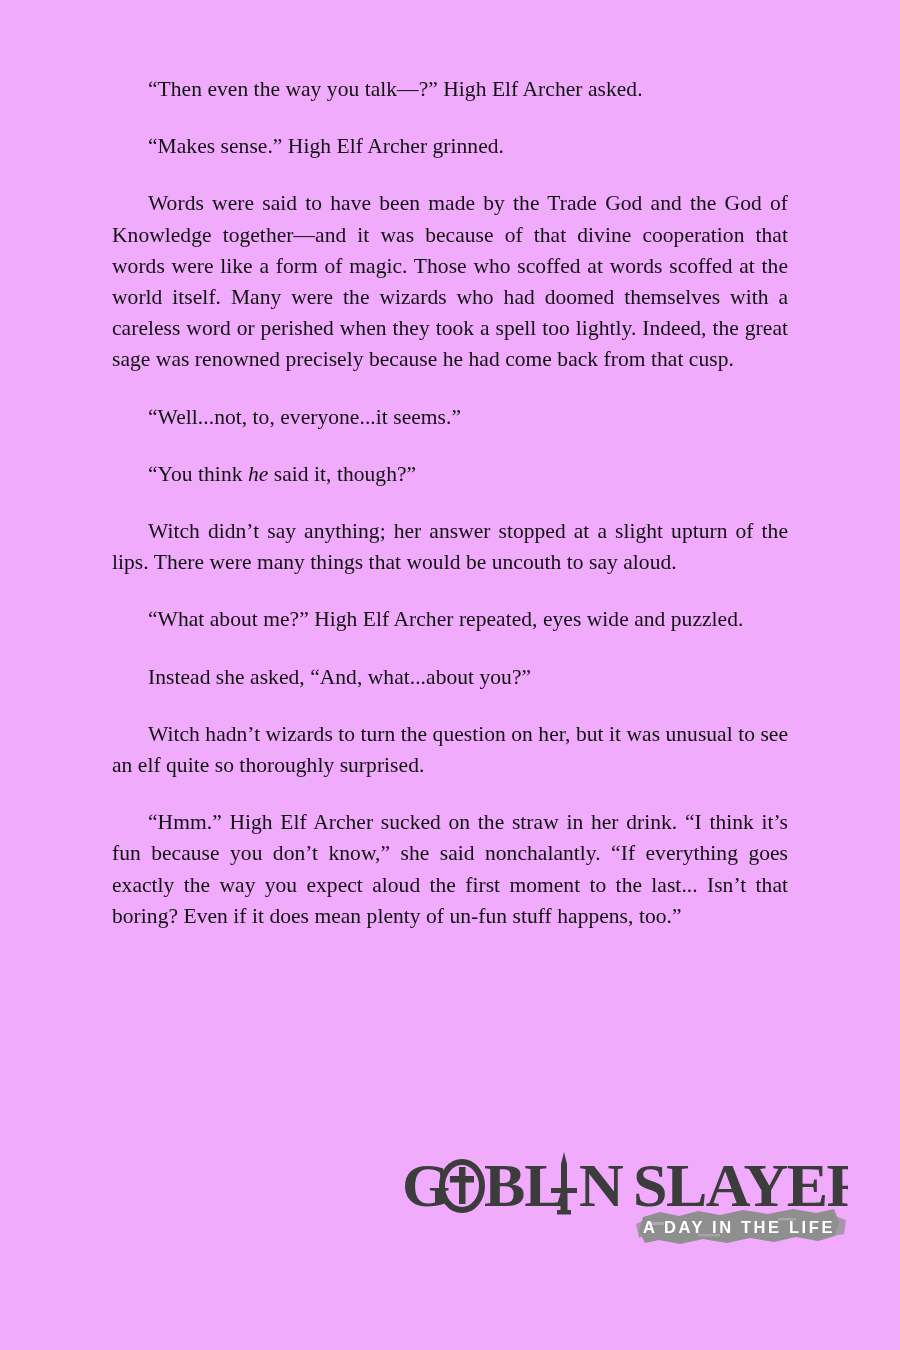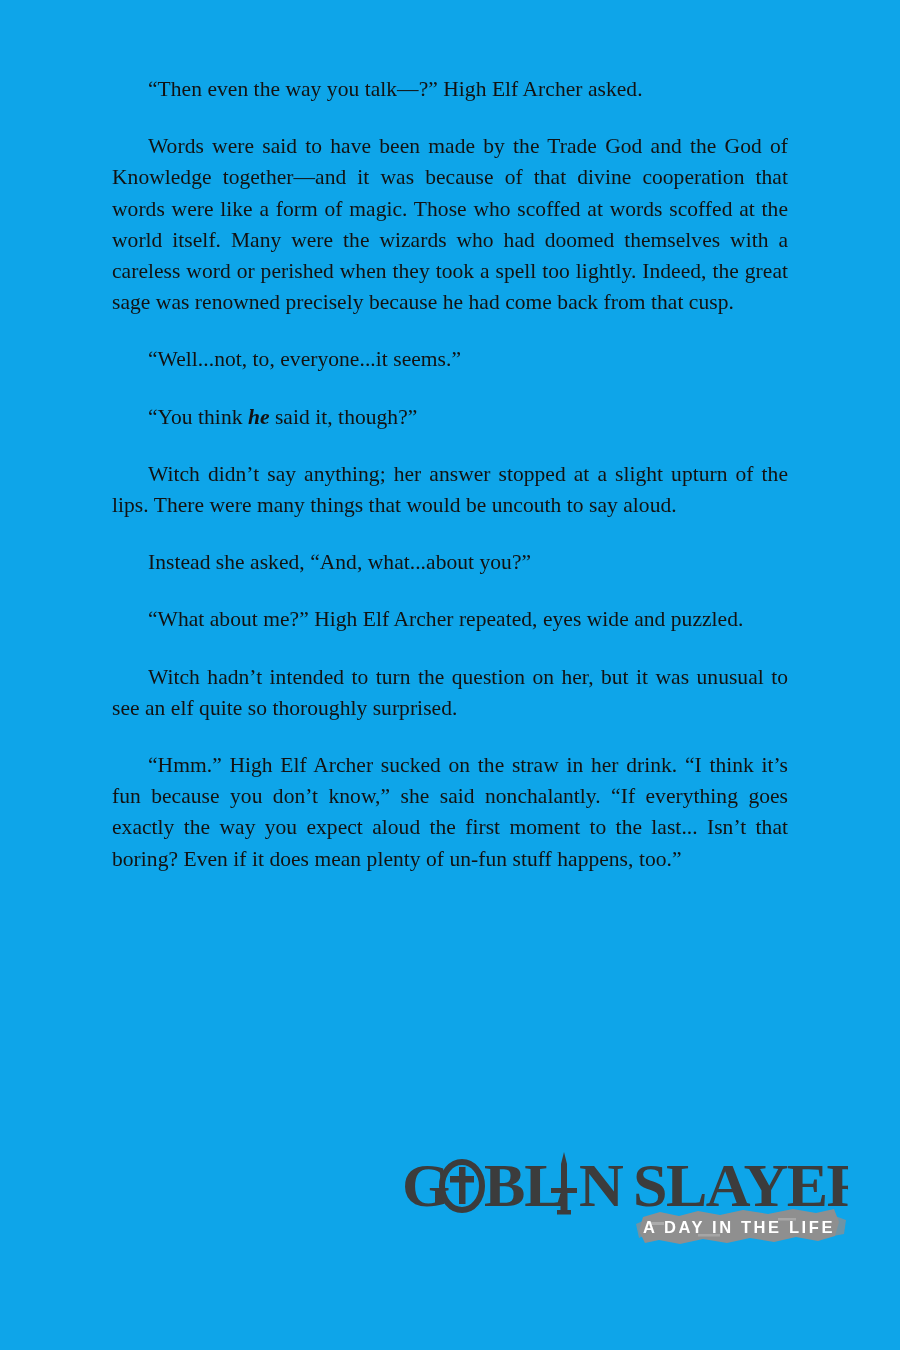--- a/index.html
+++ b/index.html
@@ -15,21 +15,21 @@
     overflow: hidden;
     position: relative;
   }
 
   .page {
     position: absolute;
     left: 0;
     top: 0;
     width: 900px;
     height: 1350px;
-    background: #0ea5e9;
+    background: #f0abfc;
   }
 
   .text-block {
     position: absolute;
     left: 112px;
     top: 74px;
     width: 676px;
   }
 
   p.para {
@@ -48,21 +48,20 @@
     text-indent: 36px;
     text-align: left;
   }
 
   p.para + p.para {
     margin-top: 26px;
   }
 
   p.para .em {
     font-style: italic;
-    font-weight: bold;
   }
 
   
   .logo-wrap {
     position: absolute;
     left: 398px;
     top: 1148px;
     width: 450px;
     height: 112px;
   }
@@ -76,34 +75,35 @@
 </head>
 <body>
 
 <div class="page">
 
   <div class="text-block">
 
     <p class="para dialogue">“Then even the way you talk—?” High Elf Archer asked.</p>
 
 
+    <p class="para dialogue">“Makes sense.” High Elf Archer grinned.</p>
 
     <p class="para">Words were said to have been made by the Trade God and the God of Knowledge together—and it was because of that divine cooperation that words were like a form of magic. Those who scoffed at words scoffed at the world itself. Many were the wizards who had doomed themselves with a careless word or perished when they took a spell too lightly. Indeed, the great sage was renowned precisely because he had come back from that cusp.</p>
 
     <p class="para dialogue">“Well...not, to, everyone...it seems.”</p>
 
     <p class="para dialogue"><span>“You think </span><span class="em">he</span><span> said it, though?”</span></p>
 
     <p class="para">Witch didn’t say anything; her answer stopped at a slight upturn of the lips. There were many things that would be uncouth to say aloud.</p>
 
+    <p class="para">“What about me?” High Elf Archer repeated, eyes wide and puzzled.</p>
+
     <p class="para">Instead she asked, “And, what...about you?”</p>
 
-    <p class="para">“What about me?” High Elf Archer repeated, eyes wide and puzzled.</p>
-
-    <p class="para">Witch hadn’t intended to turn the question on her, but it was unusual to see an elf quite so thoroughly surprised.</p>
+    <p class="para">Witch hadn’t wizards to turn the question on her, but it was unusual to see an elf quite so thoroughly surprised.</p>
 
     <p class="para">“Hmm.” High Elf Archer sucked on the straw in her drink. “I think it’s fun because you don’t know,” she said nonchalantly. “If everything goes exactly the way you expect aloud the first moment to the last... Isn’t that boring?  Even if it does mean plenty of un-fun stuff happens, too.”</p>
 
   </div>
 
   <div class="logo-wrap">
     <svg class="logo-svg" viewBox="0 0 450 112" xmlns="http://www.w3.org/2000/svg">
 
       <g>
         <path d="M245,69 L262,64 L281,68 L300,63 L322,67 L345,62 L370,66 L395,61 L418,65 L436,61

